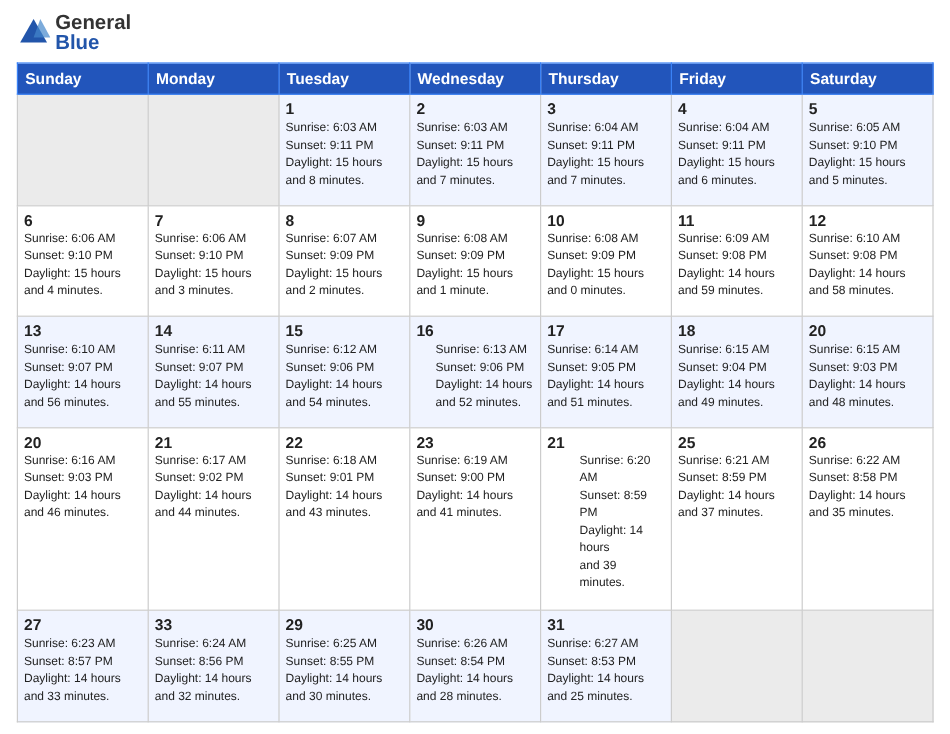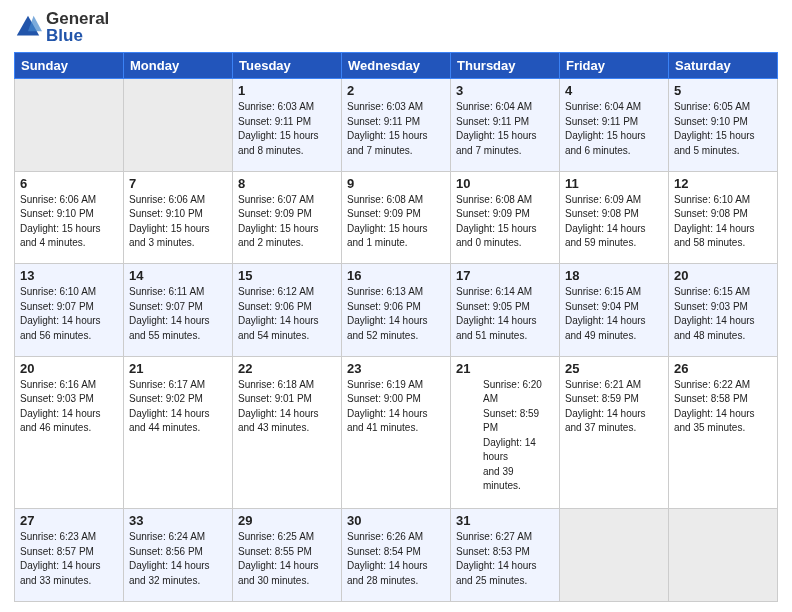--- a/index.html
+++ b/index.html
@@ -240,21 +240,21 @@
           </td>
           <td>
             <div class="day-number">15</div>
             <div class="day-info" style="white-space: pre-line;">Sunrise: 6:12 AM
 Sunset: 9:06 PM
 Daylight: 14 hours
 and 54 minutes.</div>
           </td>
           <td>
             <div class="day-number">16</div>
-            <div class="day-info" style="white-space: pre-line;">Sunrise: 6:13 AM
+            <div class="day-info" style="white-space: pre-line; margin-left: 16px;">Sunrise: 6:13 AM
 Sunset: 9:06 PM
 Daylight: 14 hours
 and 52 minutes.</div>
           </td>
           <td>
             <div class="day-number">17</div>
             <div class="day-info" style="white-space: pre-line;">Sunrise: 6:14 AM
 Sunset: 9:05 PM
 Daylight: 14 hours
 and 51 minutes.</div>

